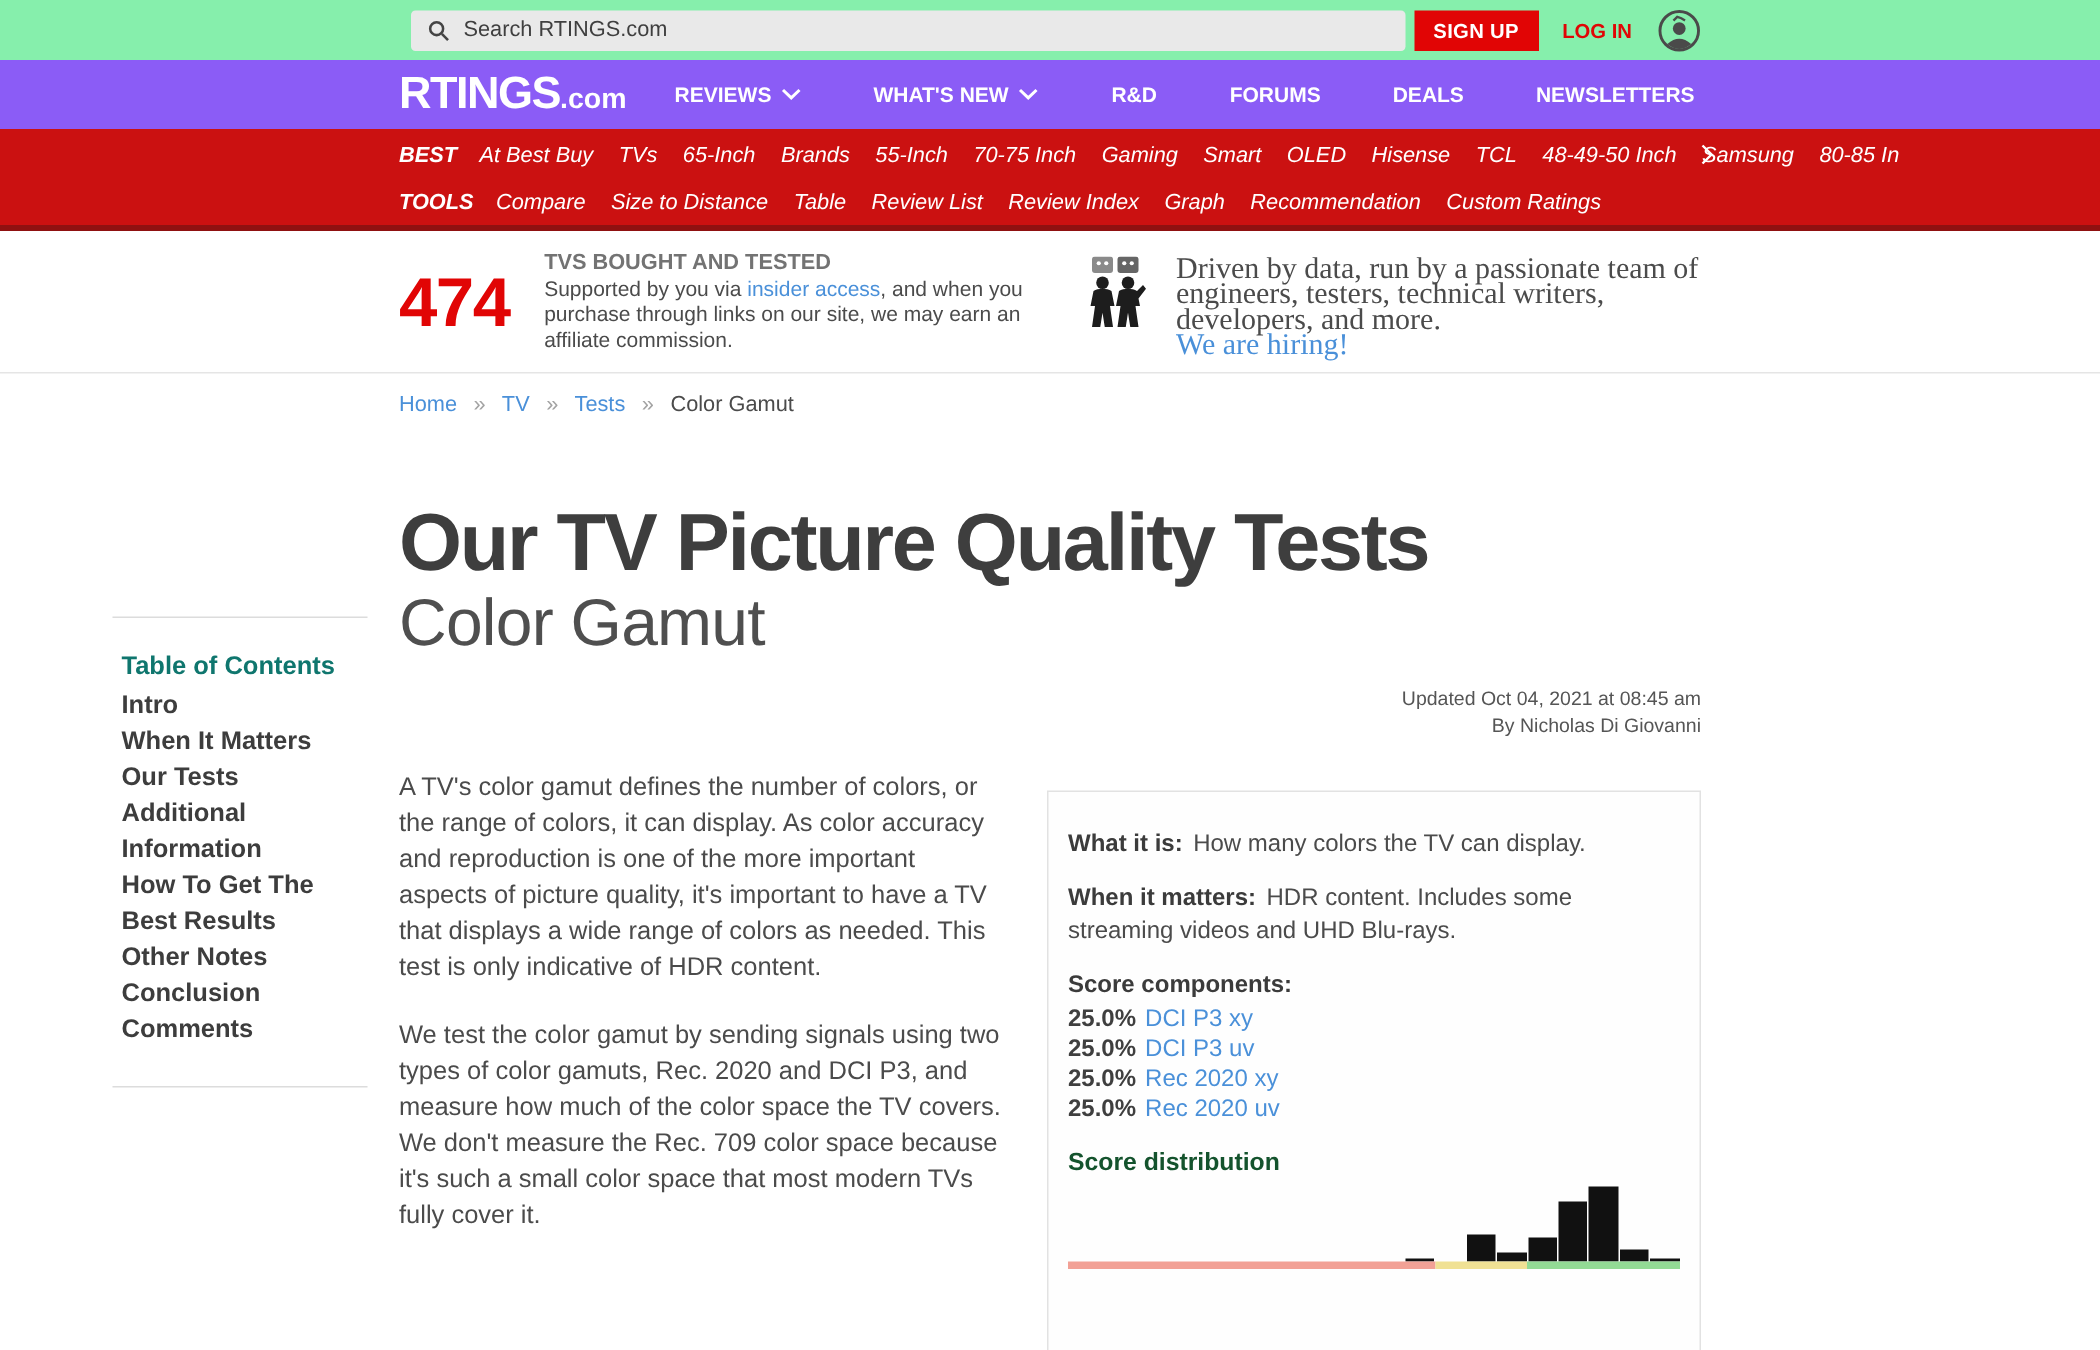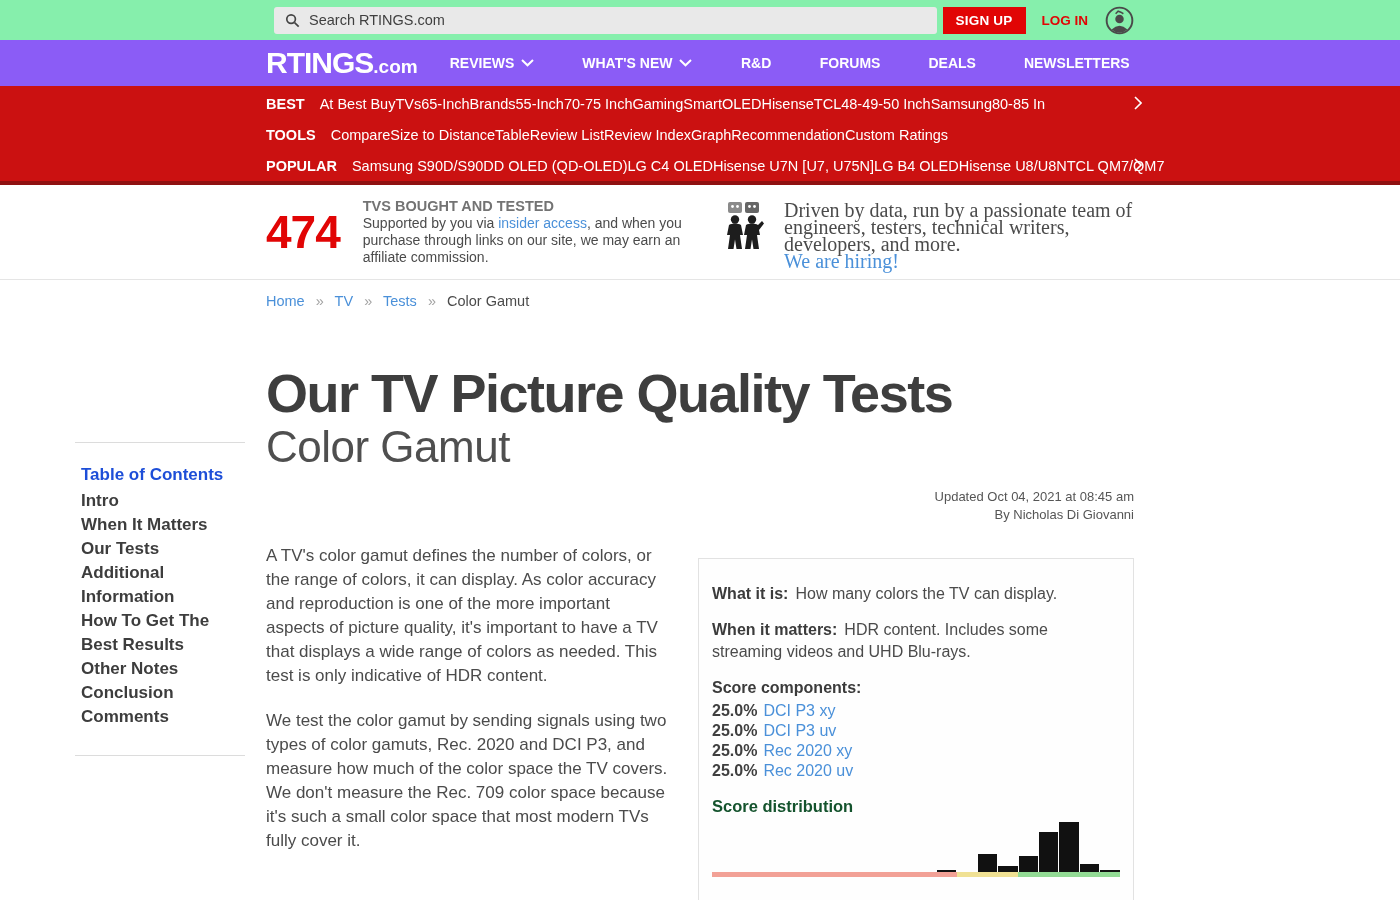--- a/index.html
+++ b/index.html
@@ -18,43 +18,43 @@
   .nav { height:46px; background:#8b5cf6; display:flex; align-items:center; padding:0 266px; }
   .logo { color:#fff; white-space:nowrap; cursor:pointer; }
   .logo-main { font-size:30px; font-weight:700; letter-spacing:-1px; }
   .logo-suffix { font-size:19px; font-weight:700; }
   .nav-menu { display:flex; width:680px; margin-left:32px;gap:48px; }
   .nav-item { flex:1; display:flex; justify-content:center; align-items:center; gap:7px;
               color:#fff; font-weight:700; font-size:14px; white-space:nowrap; cursor:pointer; }
   
   .subnav { background:#cb1111; border-bottom:4px solid #8f1111; position:relative; padding-top:2px; }
   .subnav-row { height:31px; display:flex; align-items:center; padding-left:266px; color:#fff;
-                font-size:14.5px; white-space:nowrap; overflow:hidden; position:relative; width:1400px; }
+                font-size:14.5px; white-space:nowrap; overflow:hidden; position:relative; width:1400px;font-style:italic; }
   .subnav-label { font-weight:700; margin-right:15px; }
-  .subnav-items { display:flex; }
+  .subnav-items { display:flex; gap:17px; }
   .subnav-items span { cursor:pointer; }
   .row-more { position:absolute; left:1134px; top:8px; cursor:pointer; }
   
   .banner { height:95px; border-bottom:1px solid #e5e5e5; display:flex; align-items:center;
             padding:0 266px; }
   .banner-left { display:flex; align-items:center; gap:23px; width:462px; }
   .banner-count { color:#e10505; font-size:46px; font-weight:700; letter-spacing:-1px; }
   .banner-textblock { width:324px; font-size:14px; color:#4b4b4b; line-height:17px; }
   .banner-title { color:#737373; font-weight:700; font-size:14.5px; }
   .banner-right { display:flex; gap:17px; align-items:flex-start; padding-top:8px; }
   .banner-right-text { width:350px; font-size:20px; color:#4b4b4b; line-height:17px;font-family:Liberation Serif, serif; }
   a.link { color:#4a90d9; text-decoration:none; cursor:pointer; }
   
   .breadcrumb { margin:13px 0 0 266px; font-size:14.5px; color:#4b4b4b; }
   .breadcrumb .sep { color:#a3a3a3; margin:0 7px; }
   
   .main { position:relative; }
   .toc { position:absolute; left:75px; top:77px; width:170px; border-top:1px solid #dcdcdc;
          border-bottom:1px solid #dcdcdc; padding:22px 0 26px 6px; }
-  .toc-title { font-size:17px; font-weight:700; color:#1d4ed8; margin-bottom:4px; }
+  .toc-title { font-size:17px; font-weight:700; color:#0f766e; margin-bottom:4px; }
   .toc-item { font-size:17px; font-weight:700; color:#3d3d3d; line-height:24px; cursor:pointer; }
   .article { margin-left:266px; width:868px; }
   .page-title { font-size:54px; font-weight:700; color:#3e3e3e; letter-spacing:-1.5px;
                 margin-top:56px; line-height:1.05; }
   .page-subtitle { font-size:44px; font-weight:400; color:#4f4f4f; letter-spacing:-.5px; line-height:1.15; }
   .byline { text-align:right; font-size:13px; color:#555; margin-top:16px; line-height:18px; }
   .content-row { display:flex; gap:28px; margin-top:20px; }
   .text-col { width:404px; font-size:17px; color:#4b4b4b; line-height:24px; }
   .text-col p { margin-bottom:21px; }
   .info-card { width:436px; border:1px solid #e2e2e2; background:#fefefe; margin-top:14px;
@@ -158,35 +158,20 @@
     <span>Compare</span>
         <span>Size to Distance</span>
         <span>Table</span>
         <span>Review List</span>
         <span>Review Index</span>
         <span>Graph</span>
         <span>Recommendation</span>
         <span>Custom Ratings</span>
       </div>
   </div>
-  <div class="subnav-row">
-    <span class="subnav-label">POPULAR</span>
-    <div class="subnav-items">
-
-    <span>Samsung S90D/S90DD OLED (QD-OLED)</span>
-        <span>LG C4 OLED</span>
-        <span>Hisense U7N [U7, U75N]</span>
-        <span>LG B4 OLED</span>
-        <span>Hisense U8/U8N</span>
-        <span>TCL QM7/QM7</span>
-      </div>
-    <svg class="row-more" width="8" height="14" viewBox="0 0 8 14">
-      <path d="M1 1 L7 7 L1 13" stroke="#fff" stroke-width="1.6" fill="none"></path>
-    </svg>
-  </div>
 </div>
 
 <div class="banner">
   <div class="banner-left">
     <div class="banner-count">474</div>
     <div class="banner-textblock">
       <div class="banner-title">TVS BOUGHT AND TESTED</div>
       <span>Supported by you via </span><a class="link">insider access</a><span>, and when you purchase through links on our site, we may earn an affiliate commission.</span>
     </div>
   </div>

